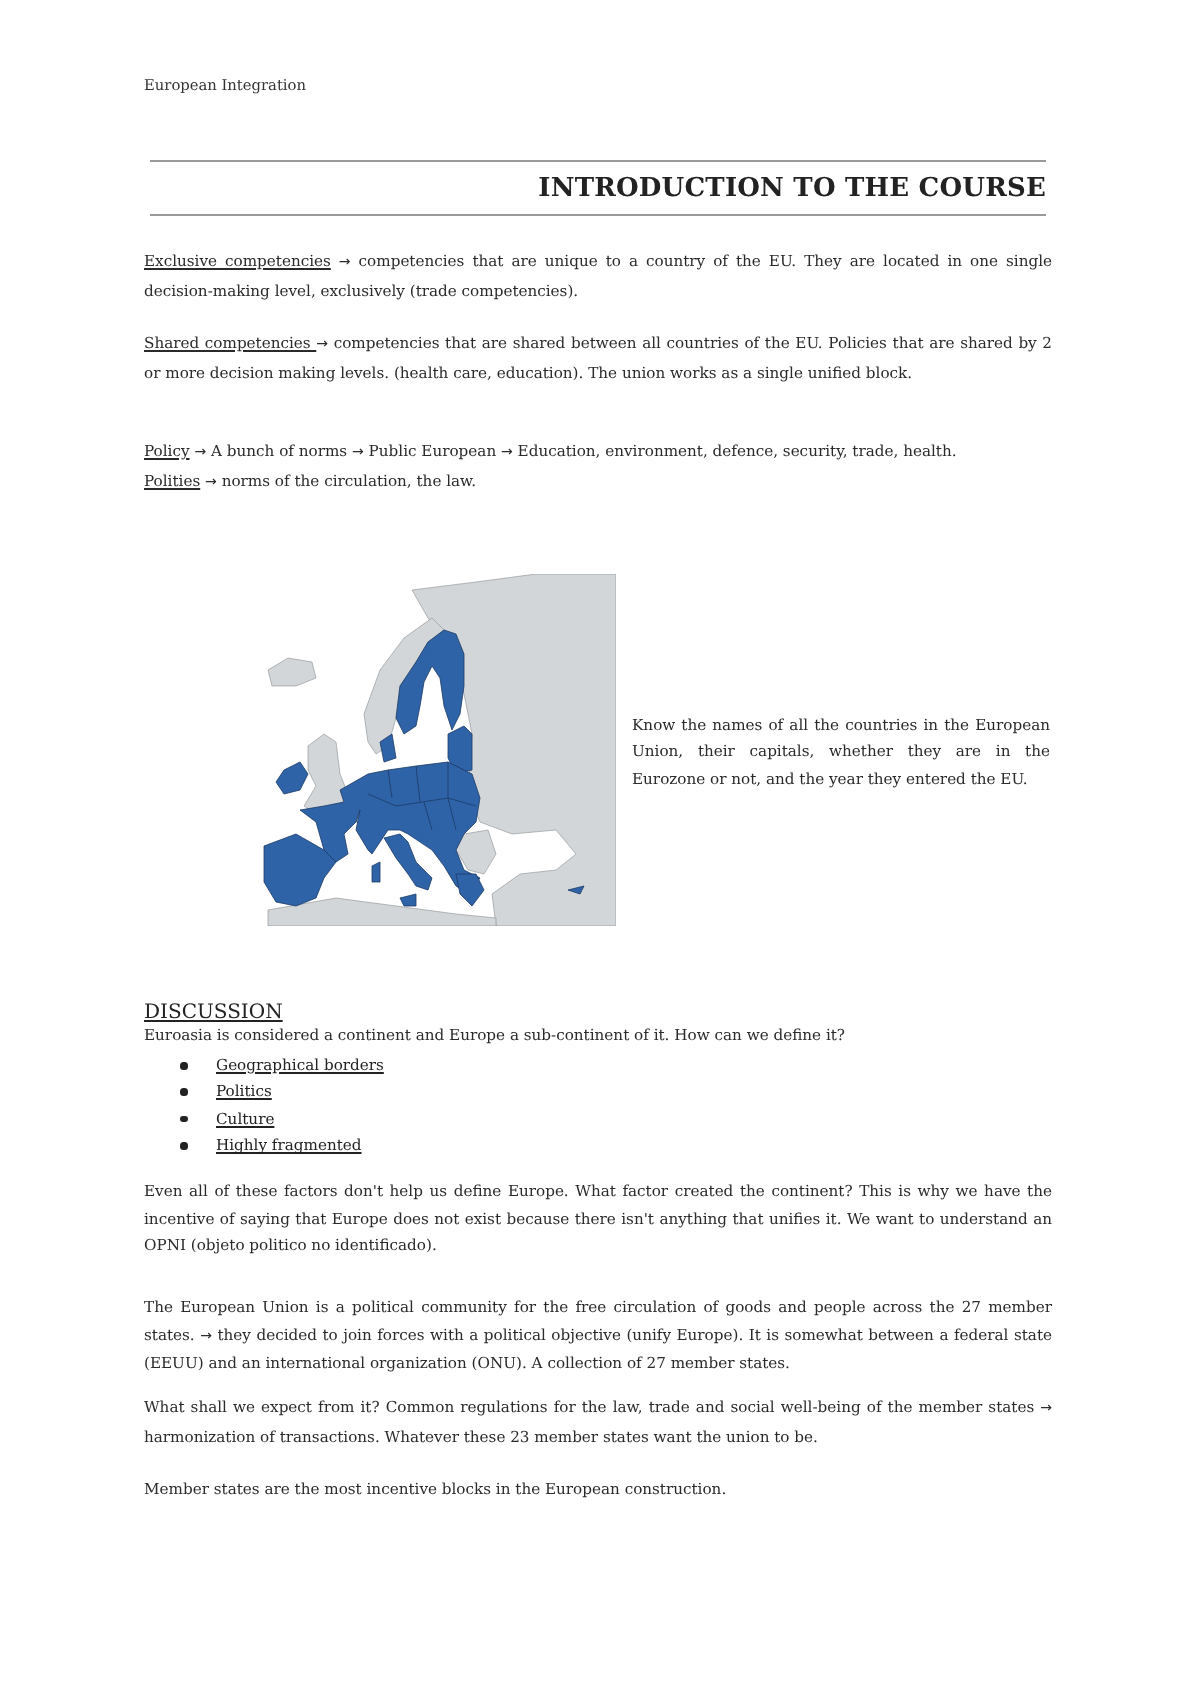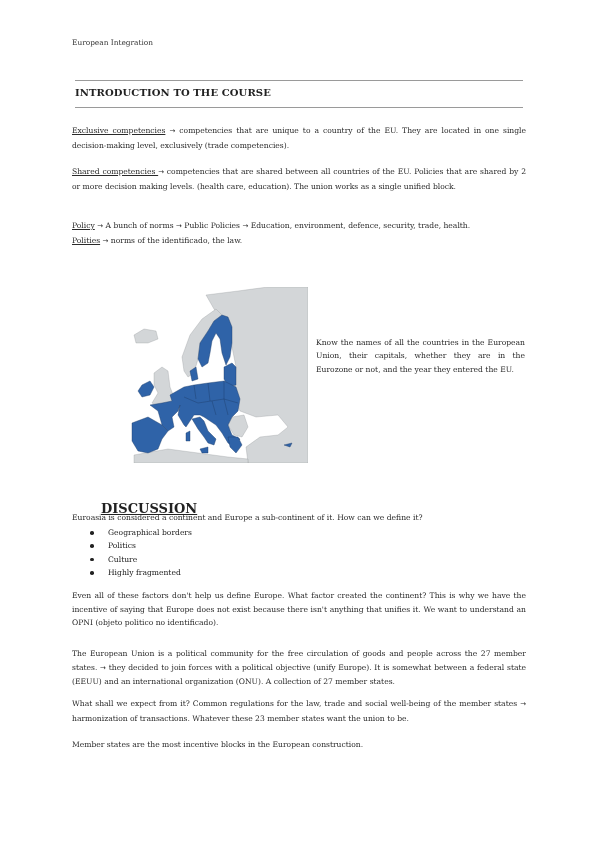--- a/index.html
+++ b/index.html
@@ -2,36 +2,36 @@
 <html><head>
   <meta charset="utf-8">
   <style>
     html, body { margin: 0; padding: 0; background: #ffffff; }
     body { width: 600px; height: 848px; position: relative; overflow: hidden;
       font-family: "DejaVu Serif", "Liberation Serif", serif; color: #222; }
     .page-header { position: absolute; left: 72px; top: 38px; font-size: 7.4px; color: #333; }
     .rule { position: absolute; left: 75px; width: 448px; height: 1px; background: #9a9a9a; }
     .rule.top { top: 80px; }
     .rule.bottom { top: 107px; }
-    .title { position: absolute; left: 75px; width: 448px; top: 87px; text-align: left;
-      font-size: 10px; font-weight: bold; letter-spacing: 0.1px; }
+    .title { position: absolute; left: 75px; width: 448px; top: 87px; text-align: right;
+      font-size: 13px; font-weight: bold; letter-spacing: 0.1px; }
     .para { position: absolute; left: 72px; width: 454px; font-size: 7.6px; line-height: 13.6px;
       text-align: justify; color: #2a2a2a; }
     .para.nojust { text-align: left; }
     .u { text-decoration: underline; }
     .arrow { font-family: "DejaVu Sans", sans-serif; font-size: 7px; }
     .line { display: block; }
     .map { position: absolute; left: 128px; top: 287px; width: 180px; height: 176px; }
-    .map-caption { position: absolute; left: 316px; top: 336px; width: 209px; font-size: 7.6px;
+    .map-caption { position: absolute; left: 316px; top: 356px; width: 209px; font-size: 7.6px;
       line-height: 13.4px; text-align: justify; color: #2a2a2a; }
-    .disc-head { position: absolute; left: 72px; top: 501px; font-size: 13px; font-weight: bold;
-      text-decoration: underline; margin-left: 29px; }
+    .disc-head { position: absolute; left: 72px; top: 501px; font-size: 10px; font-weight: normal;
+      text-decoration: underline; }
     .bullets { position: absolute; left: 72px; top: 526px; margin: 0; padding: 0; list-style: none;
       font-size: 7.6px; line-height: 13.4px; }
-    .bullets li { position: relative; padding-left: 36px; }
+    .bullets li { position: relative; padding-left: 36px; text-decoration: underline; }
     .bullets li .dot { position: absolute; left: 18px; top: 5px; width: 3.5px; height: 3.5px;
       border-radius: 50%; background: #222; }
   </style>
 </head>
 <body>
 
 <div class="page-header">European Integration</div>
 
 <div class="rule top"></div>
 <div class="title">INTRODUCTION TO THE COURSE</div>
@@ -42,25 +42,25 @@
   <span class="arrow">→</span><span> competencies that are unique to a country of the EU. They are located in one single decision-making level, exclusively (trade competencies).</span>
 </div>
 
 <div class="para" style="top:165px;">
   <span class="u">Shared competencies </span><span class="arrow">→</span><span> competencies that are shared between all countries of the EU. Policies that are shared by 2 or more decision making levels. (health care, education). The union works as a single unified block.</span>
 </div>
 
 <div class="para nojust" style="top:219px;">
   <span class="line">
     <span class="u">Policy</span>
-    <span class="arrow">→</span><span> A bunch of norms </span><span class="arrow">→</span><span> Public Policies </span><span class="arrow">→</span><span> Education, environment, defence, security, trade, health.</span>
+    <span class="arrow">→</span><span> A bunch of norms </span><span class="arrow">→</span><span> Public European </span><span class="arrow">→</span><span> Education, environment, defence, security, trade, health.</span>
   </span>
   <span class="line">
     <span class="u">Polities</span>
-    <span class="arrow">→</span><span> norms of the identificado, the law.</span>
+    <span class="arrow">→</span><span> norms of the circulation, the law.</span>
   </span>
 </div>
 
 <svg class="map" viewBox="0 0 180 176" xmlns="http://www.w3.org/2000/svg" aria-label="Map of Europe highlighting European Union member states">
   <rect x="0" y="0" width="180" height="176" fill="#ffffff"></rect>
 
   <path class="non-eu" d="M78,8 L110,4 L140,0 L180,0 L180,176 L120,176 L118,160 L132,150 L150,148 L160,140 L150,128 L128,130 L112,124 L106,110 L108,80 L104,60 L98,40 L92,30 L86,22 Z" fill="#d3d6d8" stroke="#8a8e92" stroke-width="0.3"></path>
   <path class="non-eu" d="M54,70 L62,48 L74,32 L88,22 L94,28 L86,34 L80,44 L72,56 L70,72 L66,86 L60,90 L56,84 Z" fill="#d3d6d8" stroke="#8a8e92" stroke-width="0.3"></path>
   <path class="non-eu" d="M26,86 L34,80 L40,84 L42,100 L46,110 L40,118 L30,120 L24,116 L30,106 L26,98 Z" fill="#d3d6d8" stroke="#8a8e92" stroke-width="0.3"></path>
   <path class="non-eu" d="M6,48 L16,42 L28,44 L30,52 L20,56 L8,56 Z" fill="#d3d6d8" stroke="#8a8e92" stroke-width="0.3"></path>

